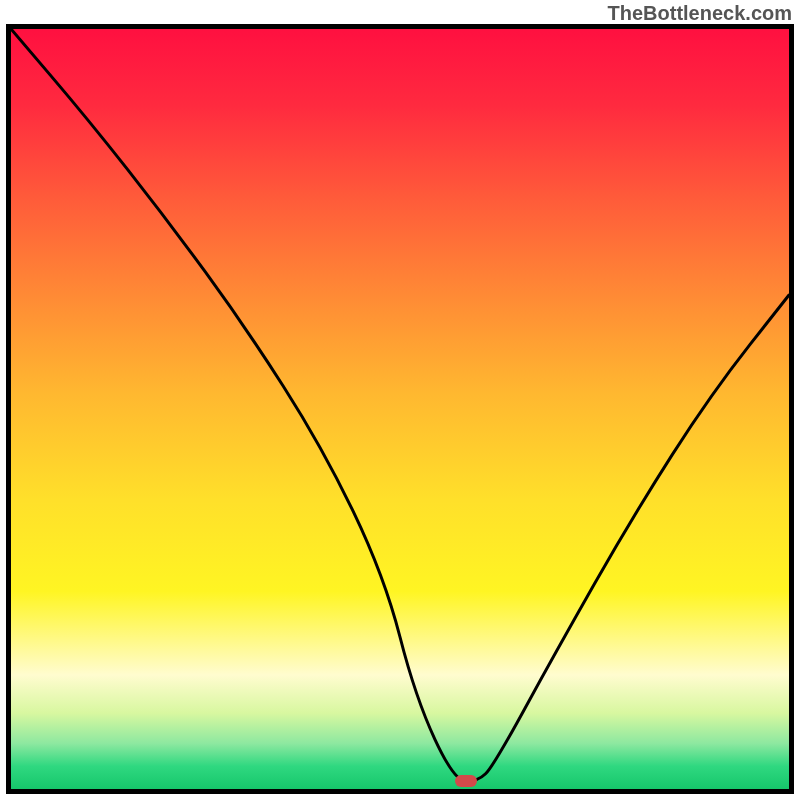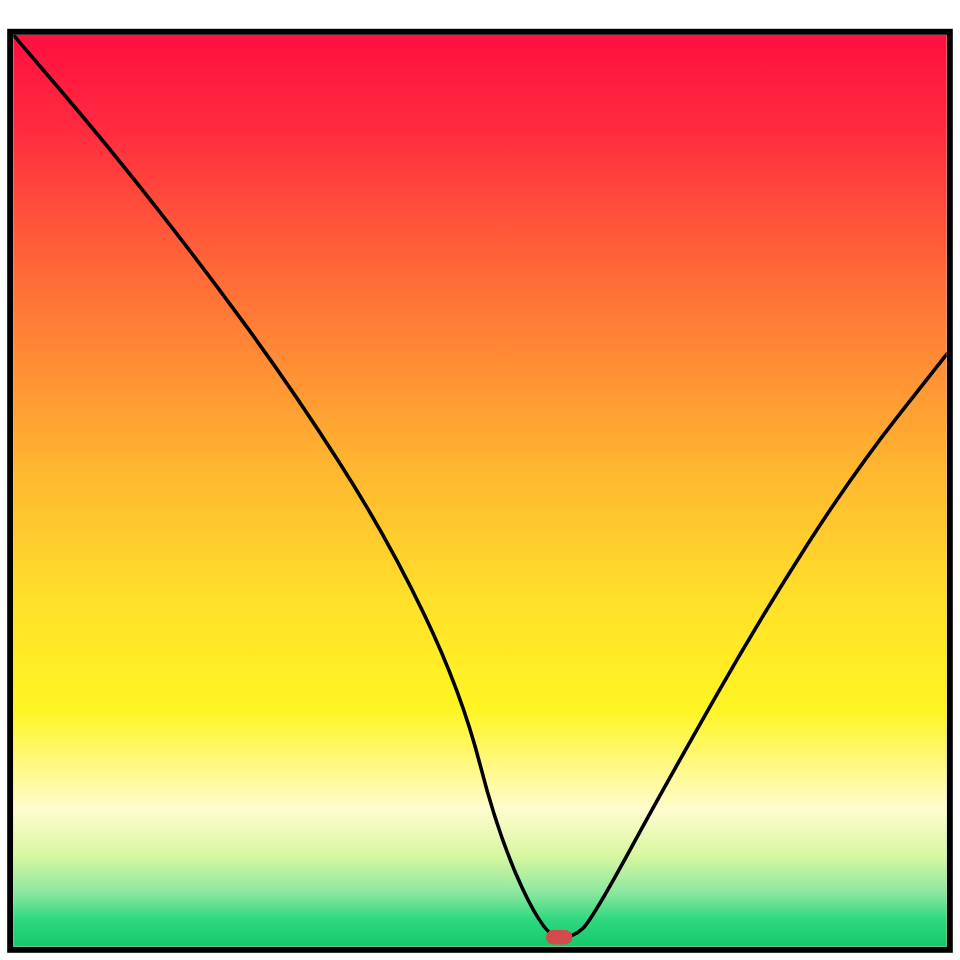--- a/index.html
+++ b/index.html
@@ -65,20 +65,21 @@
     background: #d24a4a;
     border-radius: 6px;
     transform: translate(-50%, -50%);
   }
 </style>
 </head>
 <body>
 
 <div class="container">
 
+  <div class="attribution">TheBottleneck.com</div>
 
   <div class="plot-frame">
     <div class="gradient-bg"></div>
 
     <svg class="curve" viewBox="0 0 778 760" preserveAspectRatio="none">
       <path id="curve-path" fill="none" stroke="#000" stroke-width="3" stroke-linecap="round" stroke-linejoin="round" d="M 0 0 Q 0 0 38.900000000000006 45.60000000000002 Q 77.80000000000001 91.20000000000005 116.70000000000002 140.60000000000002 Q 155.60000000000002 190 194.5 243.20000000000002 Q 233.39999999999998 296.40000000000003 272.3 357.20000000000005 Q 311.20000000000005 418 342.32000000000005 482.6 Q 373.44 547.2 389 608 Q 404.56 668.8 424.01 710.5999999999999 Q 443.46 752.4 455.13 752.4 Q 466.79999999999995 752.4 474.58 744.8 Q 482.36 737.2 513.48 680.2 Q 544.5999999999999 623.2 583.5 554.8000000000001 Q 622.4000000000001 486.40000000000003 661.3000000000001 425.6 Q 700.2 364.8 739.1 315.4 L 778 266"></path>
     </svg>
 
     <div class="marker" id="marker" style="left: 455.13px; top: 752.4px;"></div>
   </div>

